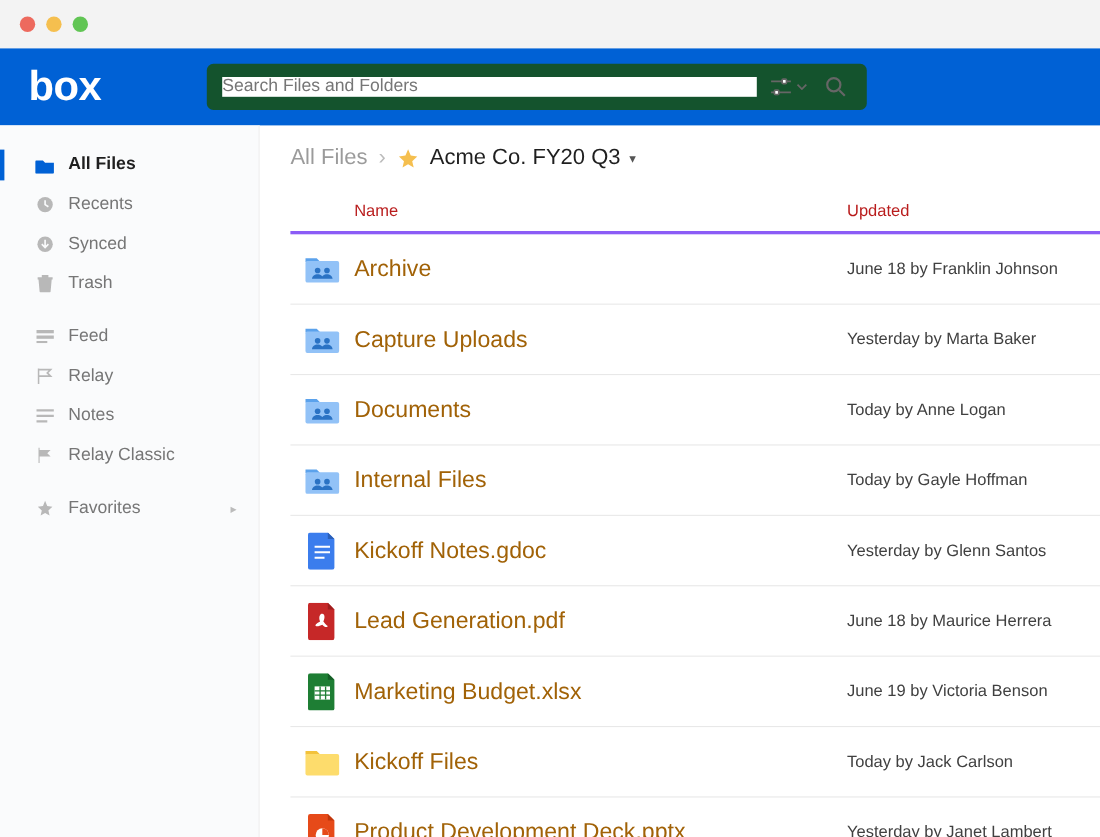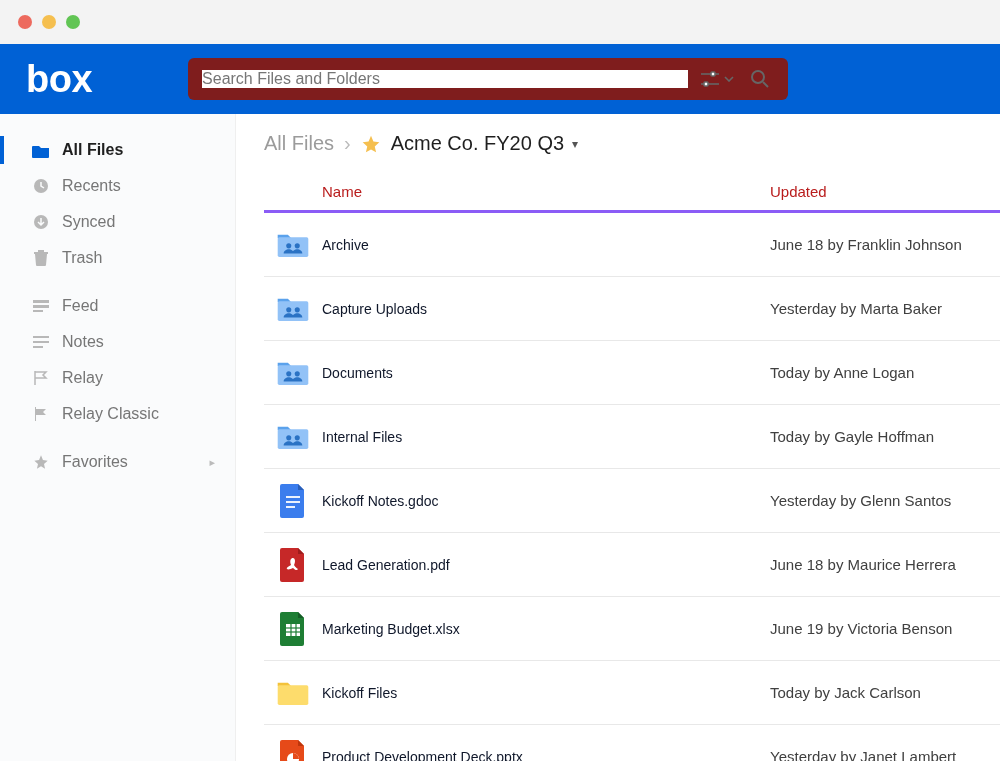--- a/index.html
+++ b/index.html
@@ -39,21 +39,21 @@
   font-weight: 700;
   font-size: 38px;
   letter-spacing: -0.5px;
   margin-right: 96px;
   font-family: -apple-system, BlinkMacSystemFont, sans-serif;
 }
 .search-container {
   flex: 1;
   max-width: 600px;
   height: 42px;
-  background: #7f1d1d;
+  background: #14532d;
   border-radius: 6px;
   display: flex;
   align-items: center;
   padding: 0 14px;
   justify-content: flex-end;
 }
 .search-input {
   flex: 1;
   border: none;
   outline: none;
@@ -161,22 +161,22 @@
   border-bottom: 1px solid #e8e8e8;
   cursor: pointer;
 }
 .file-icon {
   width: 58px;
   display: flex;
   justify-content: center;
 }
 .file-name {
   flex: 1;
-  font-size: 14px;
-  color: #0f172a;
+  font-size: 21px;
+  color: #a16207;
 }
 .file-updated {
   width: 230px;
   font-size: 15px;
   color: #404040;
   white-space: nowrap;
 }
 
 
 .folder-svg { width: 34px; height: 28px; }
@@ -267,35 +267,35 @@
             <svg width="16" height="12" viewBox="0 0 16 12">
               <rect fill="#b8b8b8" x="0" y="0" width="16" height="3"></rect>
               <rect fill="#b8b8b8" x="0" y="5" width="16" height="3"></rect>
               <rect fill="#b8b8b8" x="0" y="10" width="10" height="2"></rect>
             </svg>
           </span>
           <span class="side-label">Feed</span>
         </div>
         <div class="side-item">
           <span class="side-icon">
+            <svg width="14" height="16" viewBox="0 0 14 16">
+              <path fill="none" stroke="#b8b8b8" stroke-width="1.5" d="M1 1v14M1 2h11l-3 3 3 3H1"></path>
+            </svg>
+          </span>
+          <span class="side-label">Relay</span>
+        </div>
+        <div class="side-item">
+          <span class="side-icon">
             <svg width="16" height="14" viewBox="0 0 16 14">
               <line x1="0" y1="2" x2="16" y2="2" stroke="#b8b8b8" stroke-width="2"></line>
               <line x1="0" y1="7" x2="16" y2="7" stroke="#b8b8b8" stroke-width="2"></line>
               <line x1="0" y1="12" x2="10" y2="12" stroke="#b8b8b8" stroke-width="2"></line>
             </svg>
           </span>
           <span class="side-label">Notes</span>
-        </div>
-        <div class="side-item">
-          <span class="side-icon">
-            <svg width="14" height="16" viewBox="0 0 14 16">
-              <path fill="none" stroke="#b8b8b8" stroke-width="1.5" d="M1 1v14M1 2h11l-3 3 3 3H1"></path>
-            </svg>
-          </span>
-          <span class="side-label">Relay</span>
         </div>
         <div class="side-item">
           <span class="side-icon">
             <svg width="14" height="16" viewBox="0 0 14 16">
               <path fill="#b8b8b8" d="M1 1v14h1V9h10l-3-3 3-3H2V1z"></path>
             </svg>
           </span>
           <span class="side-label">Relay Classic</span>
         </div>
       </div>

